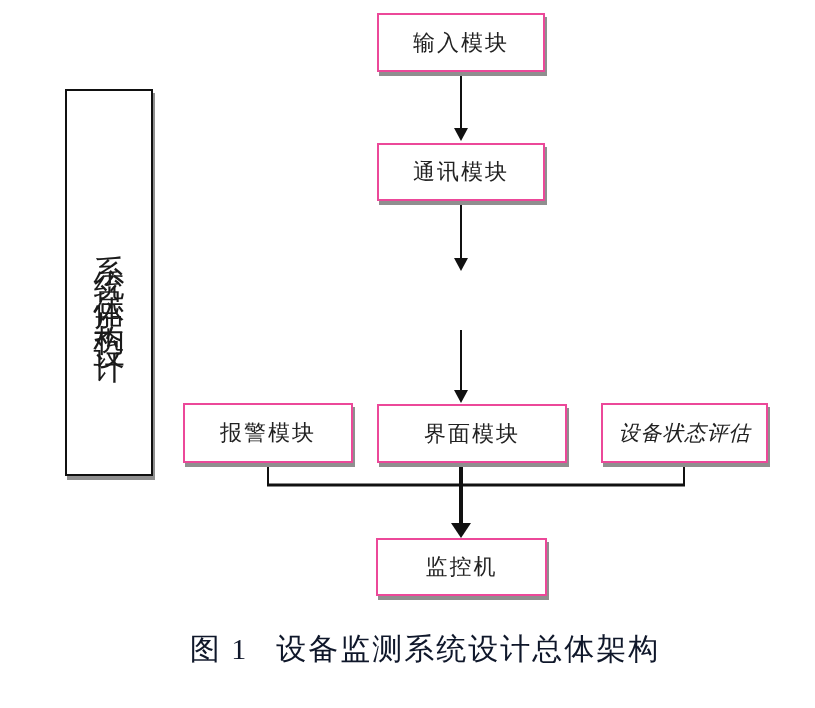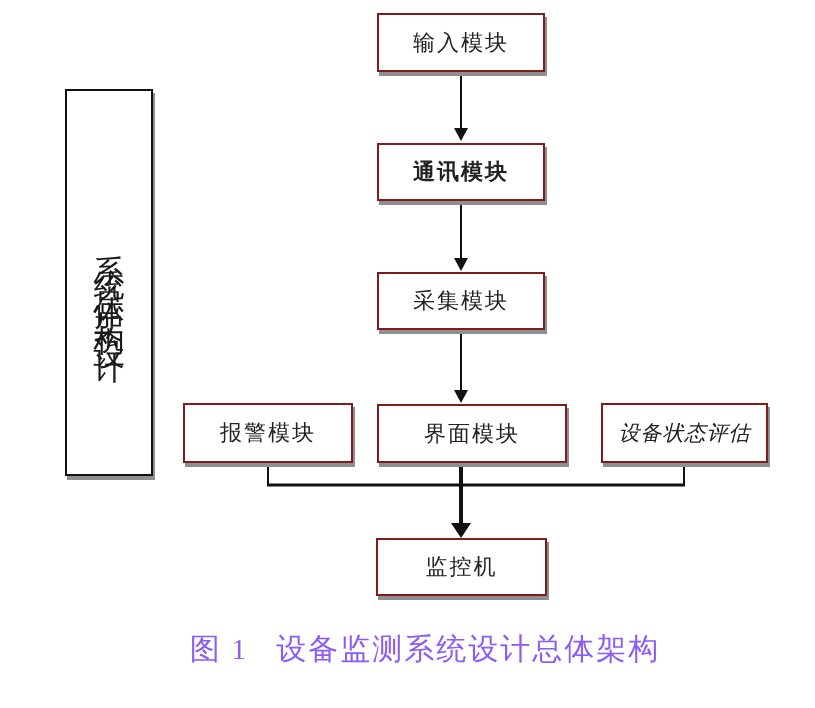--- a/index.html
+++ b/index.html
@@ -11,33 +11,33 @@
   .canvas {
     position: relative;
     width: 815px;
     height: 708px;
     background: #ffffff;
     overflow: hidden;
   }
   .node {
     position: absolute;
     box-sizing: border-box;
-    border: 2px solid #7f1d1d;
+    border: 2px solid #ec4899;
     background: #ffffff;
     box-shadow: 2px 4px 0 #8f8f8f;
     display: flex;
     align-items: center;
     justify-content: center;
     font-size: 22px;
     color: #222222;
     letter-spacing: 2px;
     white-space: nowrap;
   }
   .node-input     { left: 377px; top: 13px;  width: 168px; height: 59px; }
-  .node-comm      { left: 377px; top: 143px; width: 168px; height: 58px; font-weight: bold; }
+  .node-comm      { left: 377px; top: 143px; width: 168px; height: 58px; }
   .node-collect   { left: 377px; top: 272px; width: 168px; height: 58px; }
   .node-interface { left: 377px; top: 404px; width: 190px; height: 59px; }
   .node-alarm     { left: 183px; top: 403px; width: 170px; height: 60px; text-align: right; }
   .node-assess    { left: 601px; top: 403px; width: 167px; height: 60px; font-size: 21px; letter-spacing: 1px; font-style: italic; }
   .node-monitor   { left: 376px; top: 538px; width: 171px; height: 58px; text-align: right; }
   .side-box {
     position: absolute;
     left: 65px; top: 89px;
     width: 88px; height: 387px;
     box-sizing: border-box;
@@ -62,21 +62,21 @@
     left: 0; top: 0;
     width: 815px; height: 708px;
     pointer-events: none;
   }
   .caption {
     position: absolute;
     left: 35px; top: 629px;
     width: 780px;
     text-align: center;
     font-size: 30px;
-    color: #8b5cf6;
+    color: #0f172a;
     letter-spacing: 2px;
     white-space: nowrap;
   }
   .caption .fig-label { margin-right: 28px; }
 </style>
 </head>
 <body>
 
 <div class="canvas">
 
@@ -102,21 +102,20 @@
   </svg>
 
   <div class="side-box">
     <div class="vtext">系统总体架构设计</div>
   </div>
 
   <div class="node node-input">输入模块</div>
 
   <div class="node node-comm">通讯模块</div>
 
-  <div class="node node-collect">采集模块</div>
 
   <div class="node node-alarm">报警模块</div>
 
   <div class="node node-interface">界面模块</div>
 
   <div class="node node-assess">设备状态评估</div>
 
   <div class="node node-monitor">监控机</div>
 
   <div class="caption">

